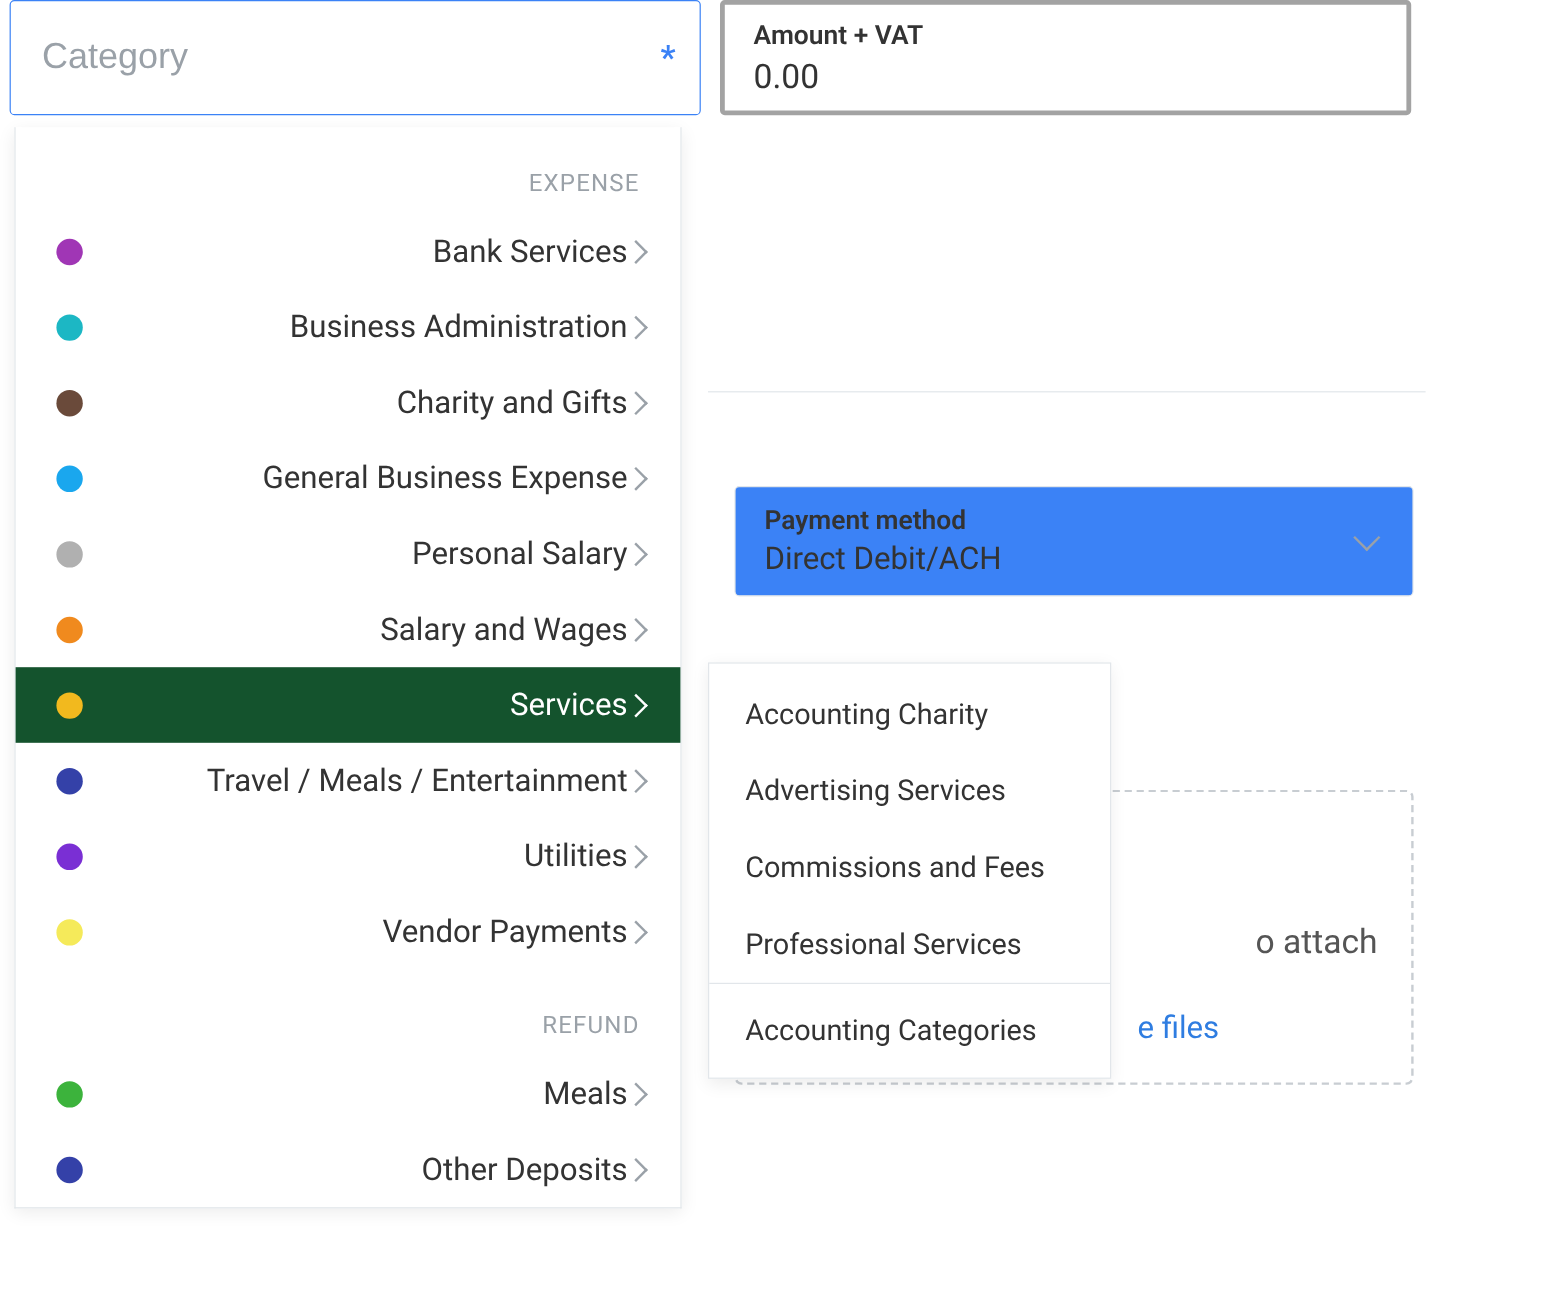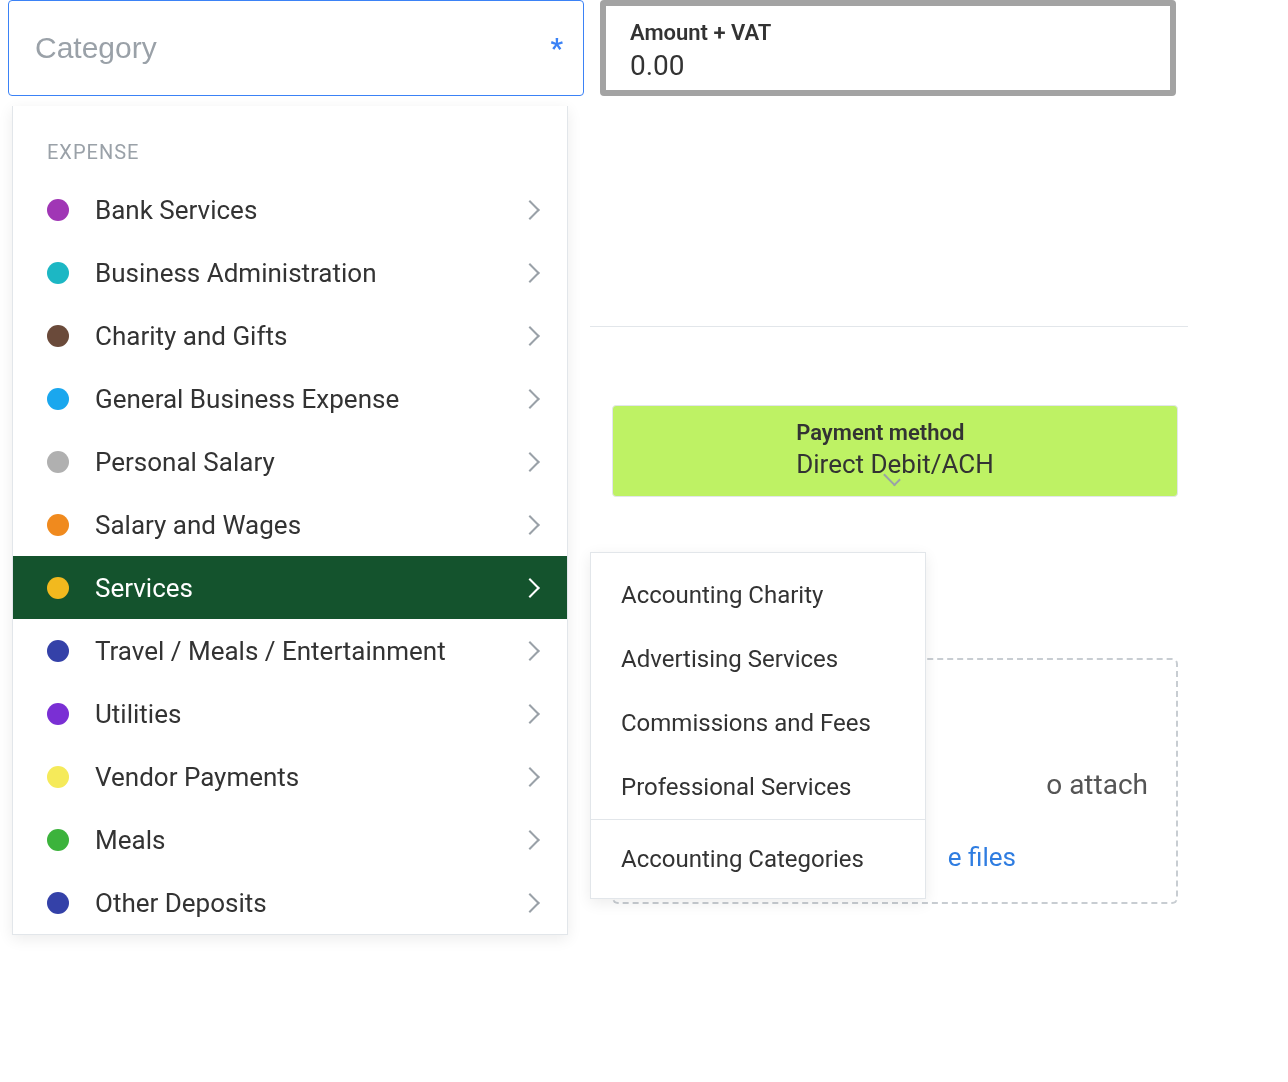--- a/index.html
+++ b/index.html
@@ -46,21 +46,21 @@
     right: 20px;
     top: 50%;
     transform: translateY(-50%);
     color: #3b82f6;
     font-size: 28px;
     font-weight: 600;
   }
 
   .amount-field {
     flex: 0 0 576px;
-    border: 6px solid #a3a3a3;
+    border: 4px solid #a3a3a3;
     border-radius: 4px;
     height: 96px;
     padding: 14px 24px;
     background: #fff;
   }
   .amount-label {
     font-size: 22px;
     font-weight: 600;
     color: #333;
     margin-bottom: 4px;
@@ -74,20 +74,21 @@
   .dropdown-panel {
     position: absolute;
     left: 12px;
     top: 106px;
     width: 556px;
     background: #fff;
     border: 1px solid #e2e6ea;
     border-top: none;
     box-shadow: 0 4px 14px rgba(0,0,0,0.08);
     z-index: 20;
+    text-align: right;
   }
   .group-header {
     font-size: 20px;
     letter-spacing: 1px;
     color: #9aa1a8;
     padding: 34px 34px 14px 34px;
     text-transform: uppercase;
   }
   .cat-item {
     display: flex;
@@ -164,24 +165,23 @@
   }
   .payment-box {
     position: absolute;
     left: 612px;
     top: 405px;
     width: 566px;
     height: 92px;
     border: 1px solid #e2e6ea;
     border-radius: 4px;
     padding: 14px 24px;
-    background: #bef264;
+    background: #3b82f6;
     display: flex;
     align-items: center;
-    flex-direction: column;
   }
   .payment-inner { flex: 1; }
   .payment-label {
     font-size: 22px;
     font-weight: 600;
     color: #333;
     margin-bottom: 4px;
   }
   .payment-value {
     font-size: 26px;
@@ -309,20 +309,21 @@
     <div class="cat-item">
       <span class="cat-dot" style="background: rgb(122, 47, 212);"></span>
       <span class="cat-label">Utilities</span>
       <span class="cat-chevron"></span>
     </div>
     <div class="cat-item">
       <span class="cat-dot" style="background: rgb(245, 234, 90);"></span>
       <span class="cat-label">Vendor Payments</span>
       <span class="cat-chevron"></span>
     </div>
+    <div class="group-header">REFUND</div>
     <div class="cat-item">
       <span class="cat-dot" style="background: rgb(60, 179, 60);"></span>
       <span class="cat-label">Meals</span>
       <span class="cat-chevron"></span>
     </div>
     <div class="cat-item">
       <span class="cat-dot" style="background: rgb(52, 65, 168);"></span>
       <span class="cat-label">Other Deposits</span>
       <span class="cat-chevron"></span>
     </div>

